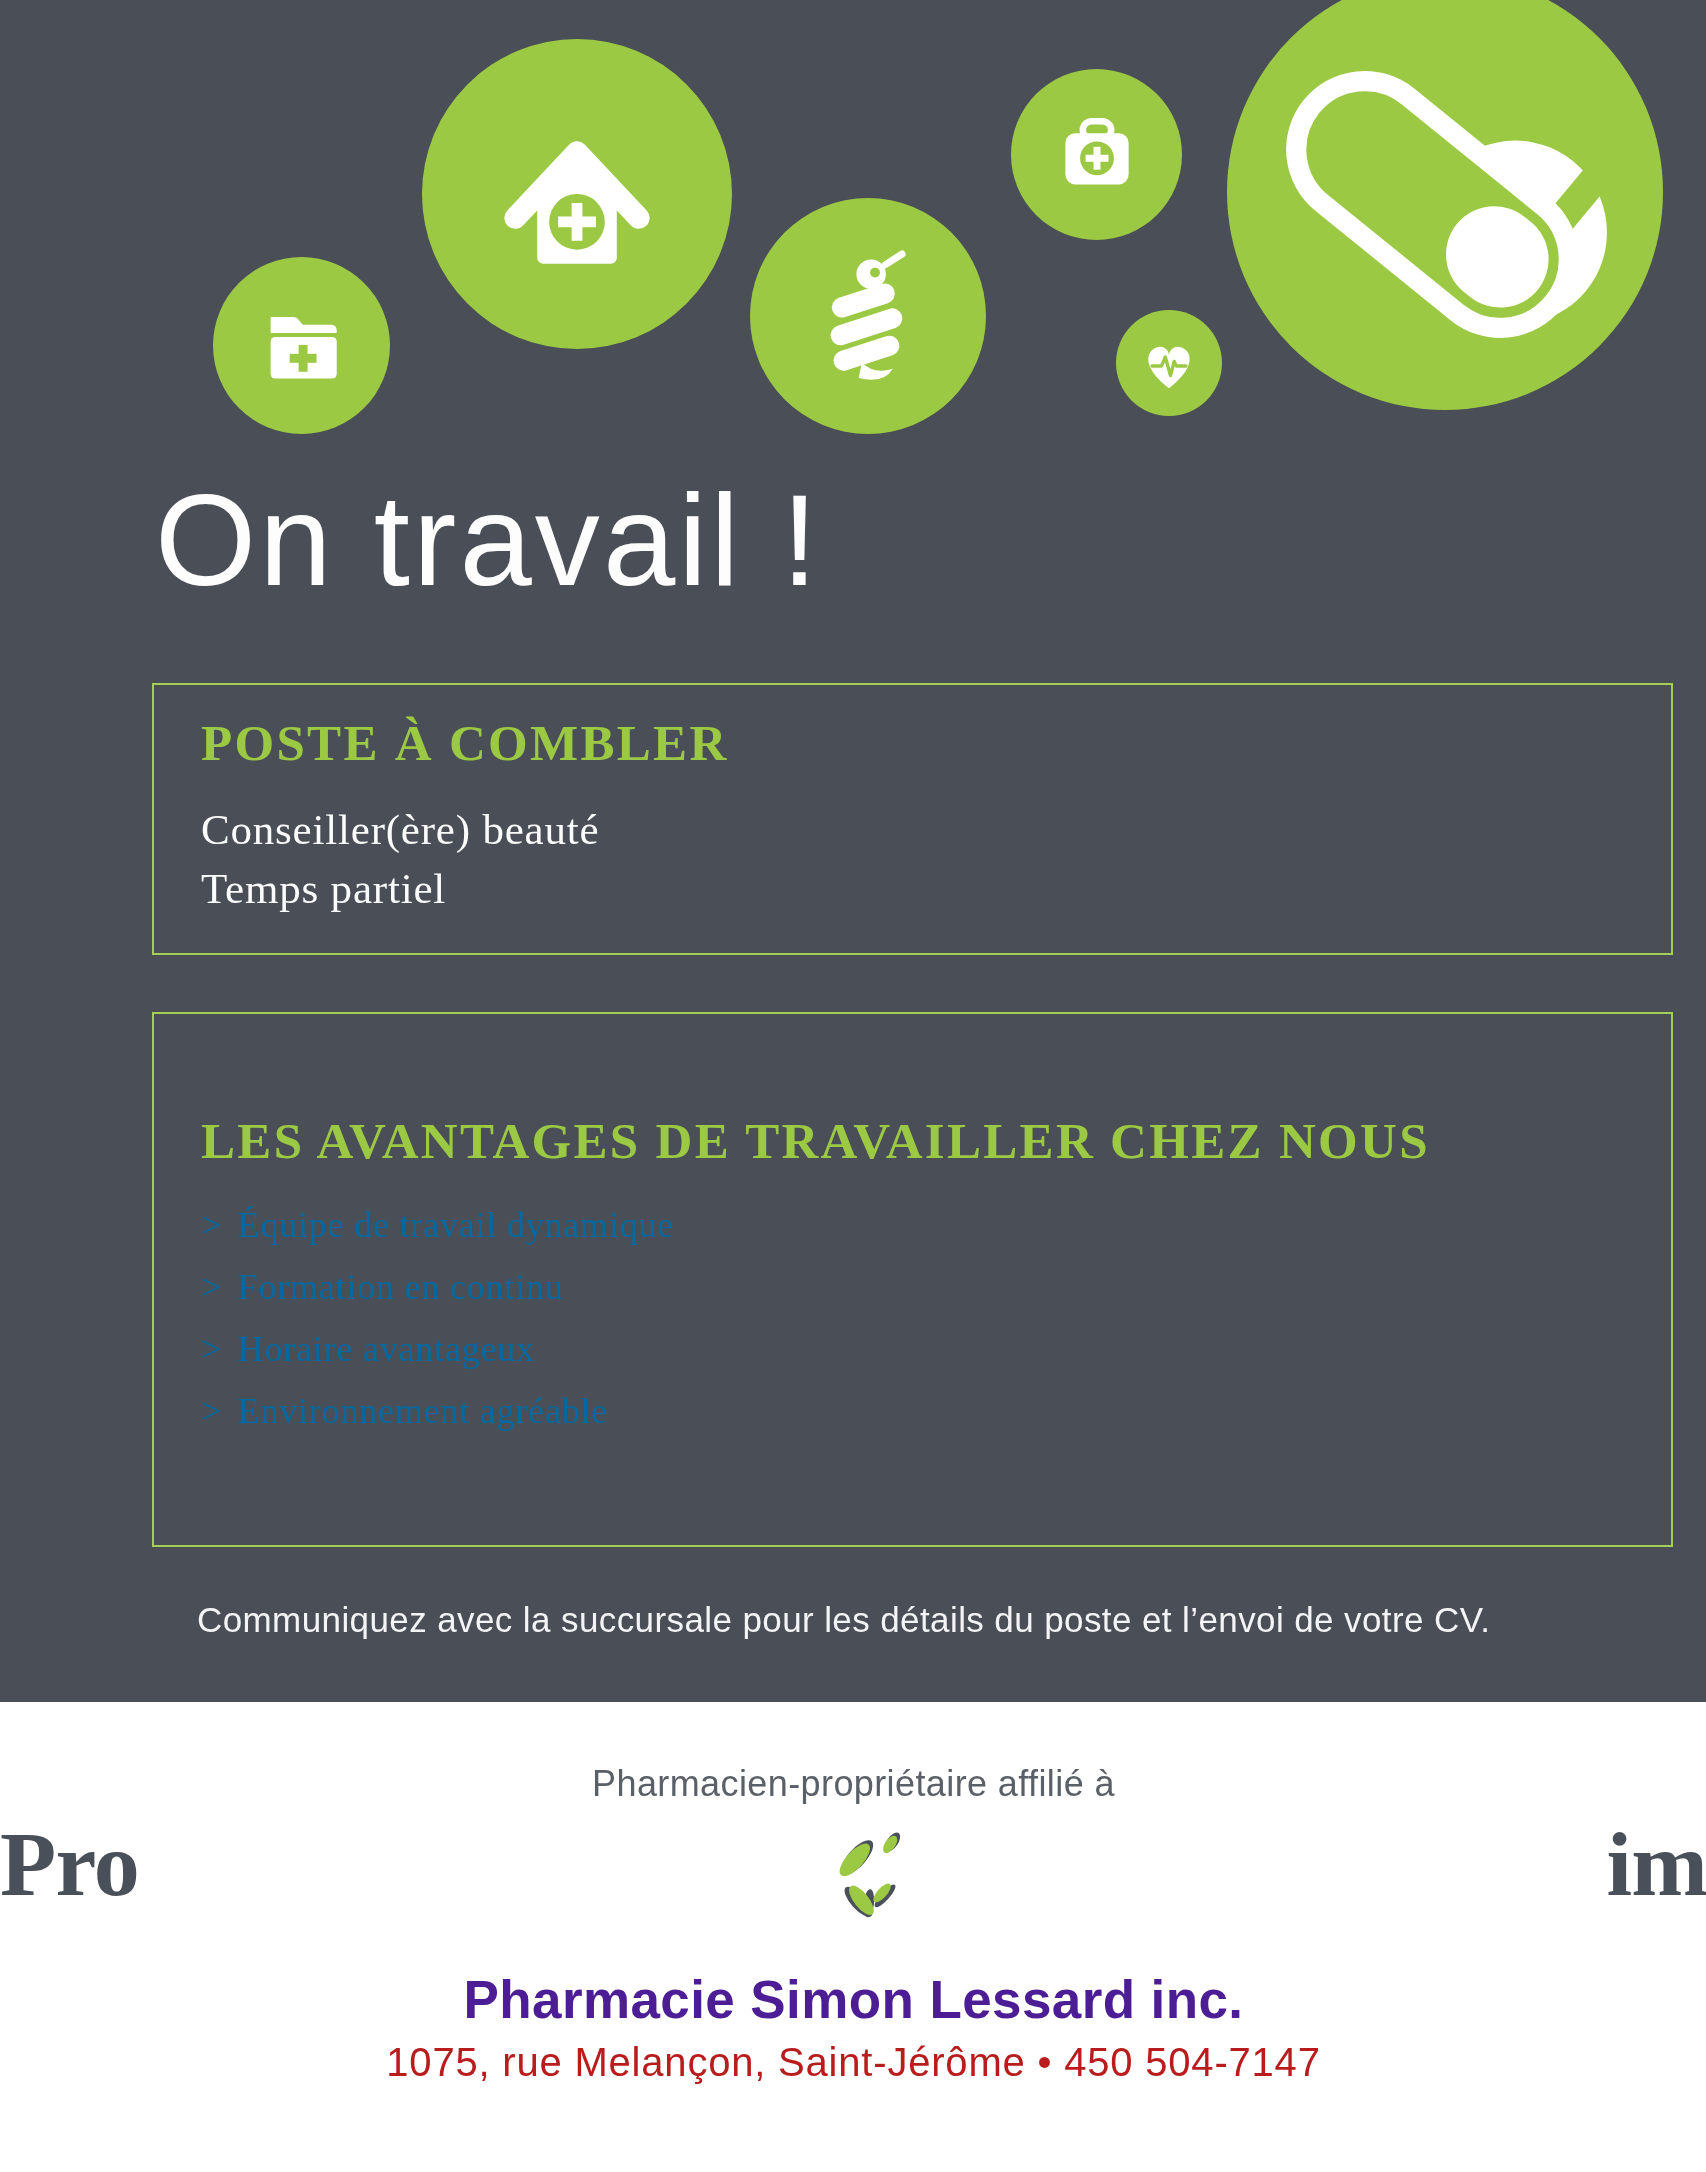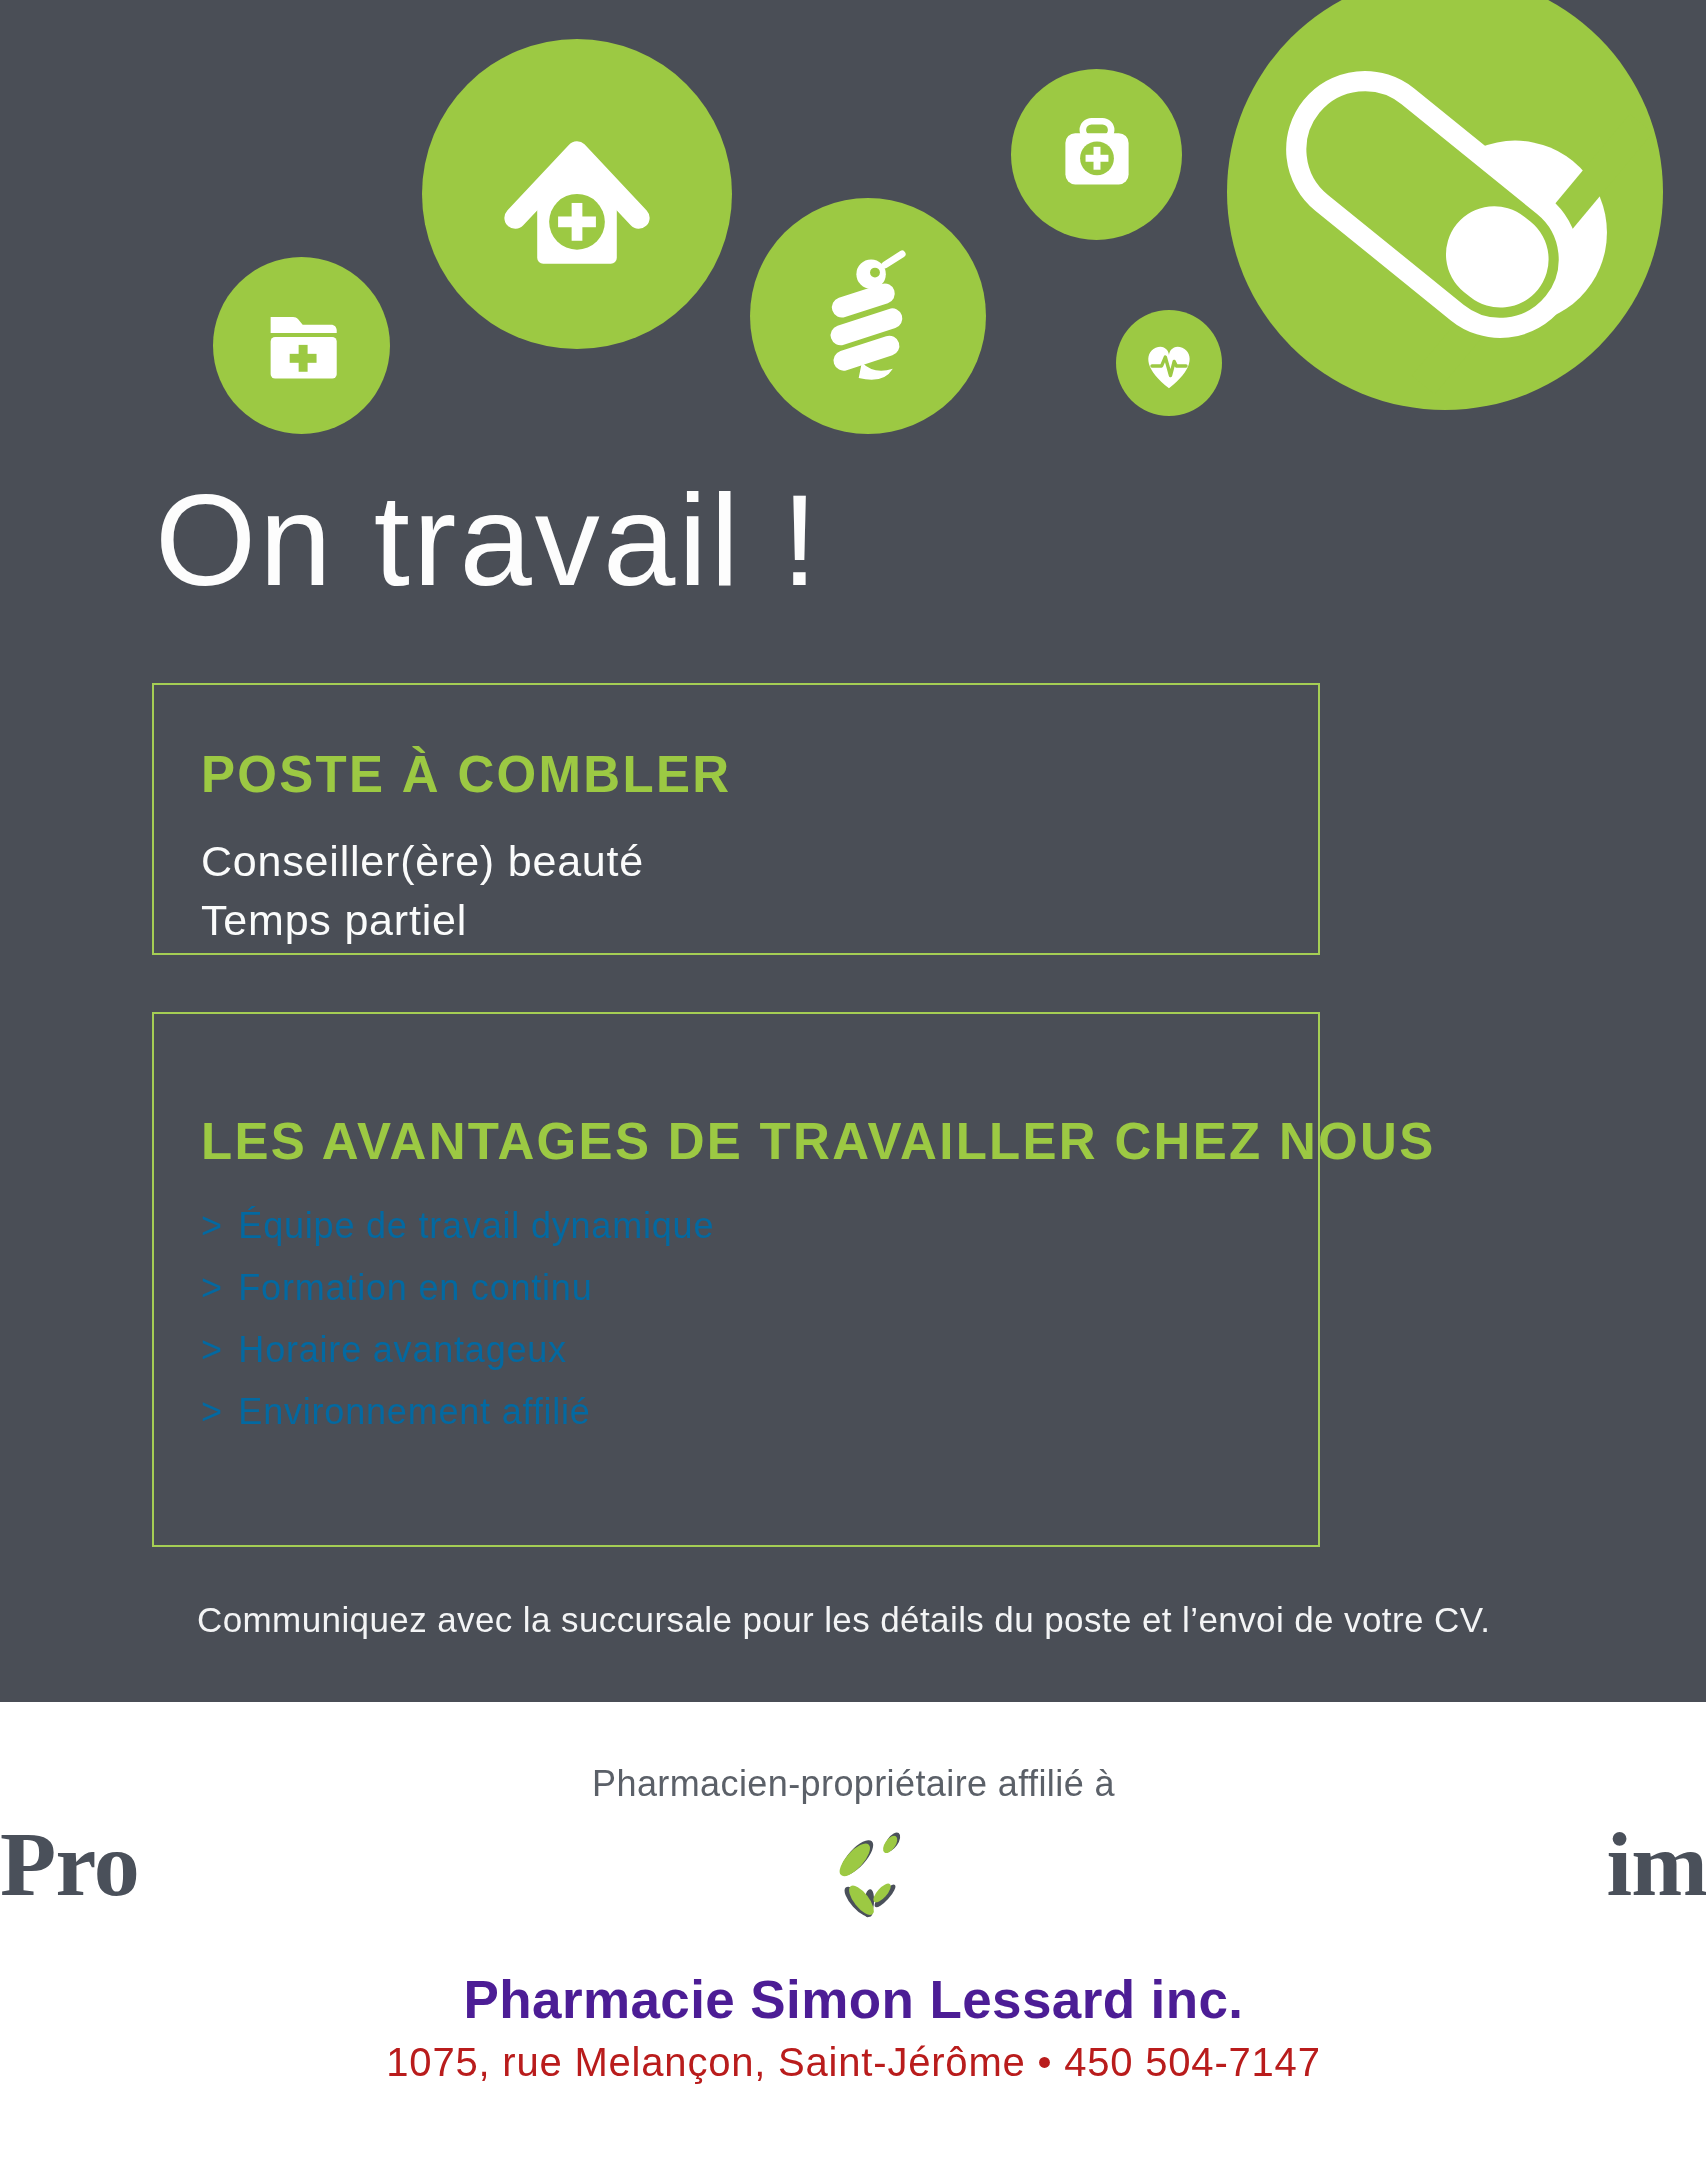--- a/index.html
+++ b/index.html
@@ -18,22 +18,22 @@
   .c-kit{left:1011px;top:69px;width:171px;height:171px;}
   .c-heart{left:1116px;top:310px;width:106px;height:106px;}
   .c-pill{left:1227px;top:-25.6px;width:436px;height:436px;}
 
   .page-title{
     position:absolute;left:155px;top:475px;color:#FDFDFD;
     font-size:130px;line-height:1;letter-spacing:3.1px;font-weight:400;white-space:nowrap;
   }
 
   .green-box{
-    position:absolute;left:152px;width:1168px;box-sizing:border-box;
-    border:2.3px solid #A5CE54;padding:60px 47px;
+    position:absolute;left:152px;width:1521px;box-sizing:border-box;
+    border:2.3px solid #A5CE54;padding:29px 47px;font-family:Liberation Serif, serif;
   }
   .box-poste{top:683px;height:272px;}
   .box-avantages{top:1012px;height:535px;padding-top:50px;}
   .box-heading{
     color:#9CC943;font-weight:bold;font-size:51px;letter-spacing:2.3px;
     margin:0 0 28px 0;white-space:nowrap;
   }
   .box-avantages .box-heading{margin-bottom:37px;margin-top:48px;}
   .box-line{color:#FAFBFB;font-size:43px;line-height:1.38;letter-spacing:0.8px;}
   .benefit{color:#0369a1;font-size:36px;line-height:1;margin-bottom:26px;letter-spacing:0.8px;}
@@ -143,21 +143,21 @@
   <div class="benefit">
     <span class="chev">&gt;</span><span>Équipe de travail dynamique</span>
   </div>
   <div class="benefit">
     <span class="chev">&gt;</span><span>Formation en continu</span>
   </div>
   <div class="benefit">
     <span class="chev">&gt;</span><span>Horaire avantageux</span>
   </div>
   <div class="benefit">
-    <span class="chev">&gt;</span><span>Environnement affilié</span>
+    <span class="chev">&gt;</span><span>Environnement agréable</span>
   </div>
 </div>
 
 <div class="contact-note">Communiquez avec la succursale pour les détails du poste et l’envoi de votre CV.</div>
 
 <div class="affiliation">Pharmacien-propriétaire affilié à</div>
 
 <div class="proxim-logo">
   <span class="logo-word">Pro</span>
   <span class="logo-x">

